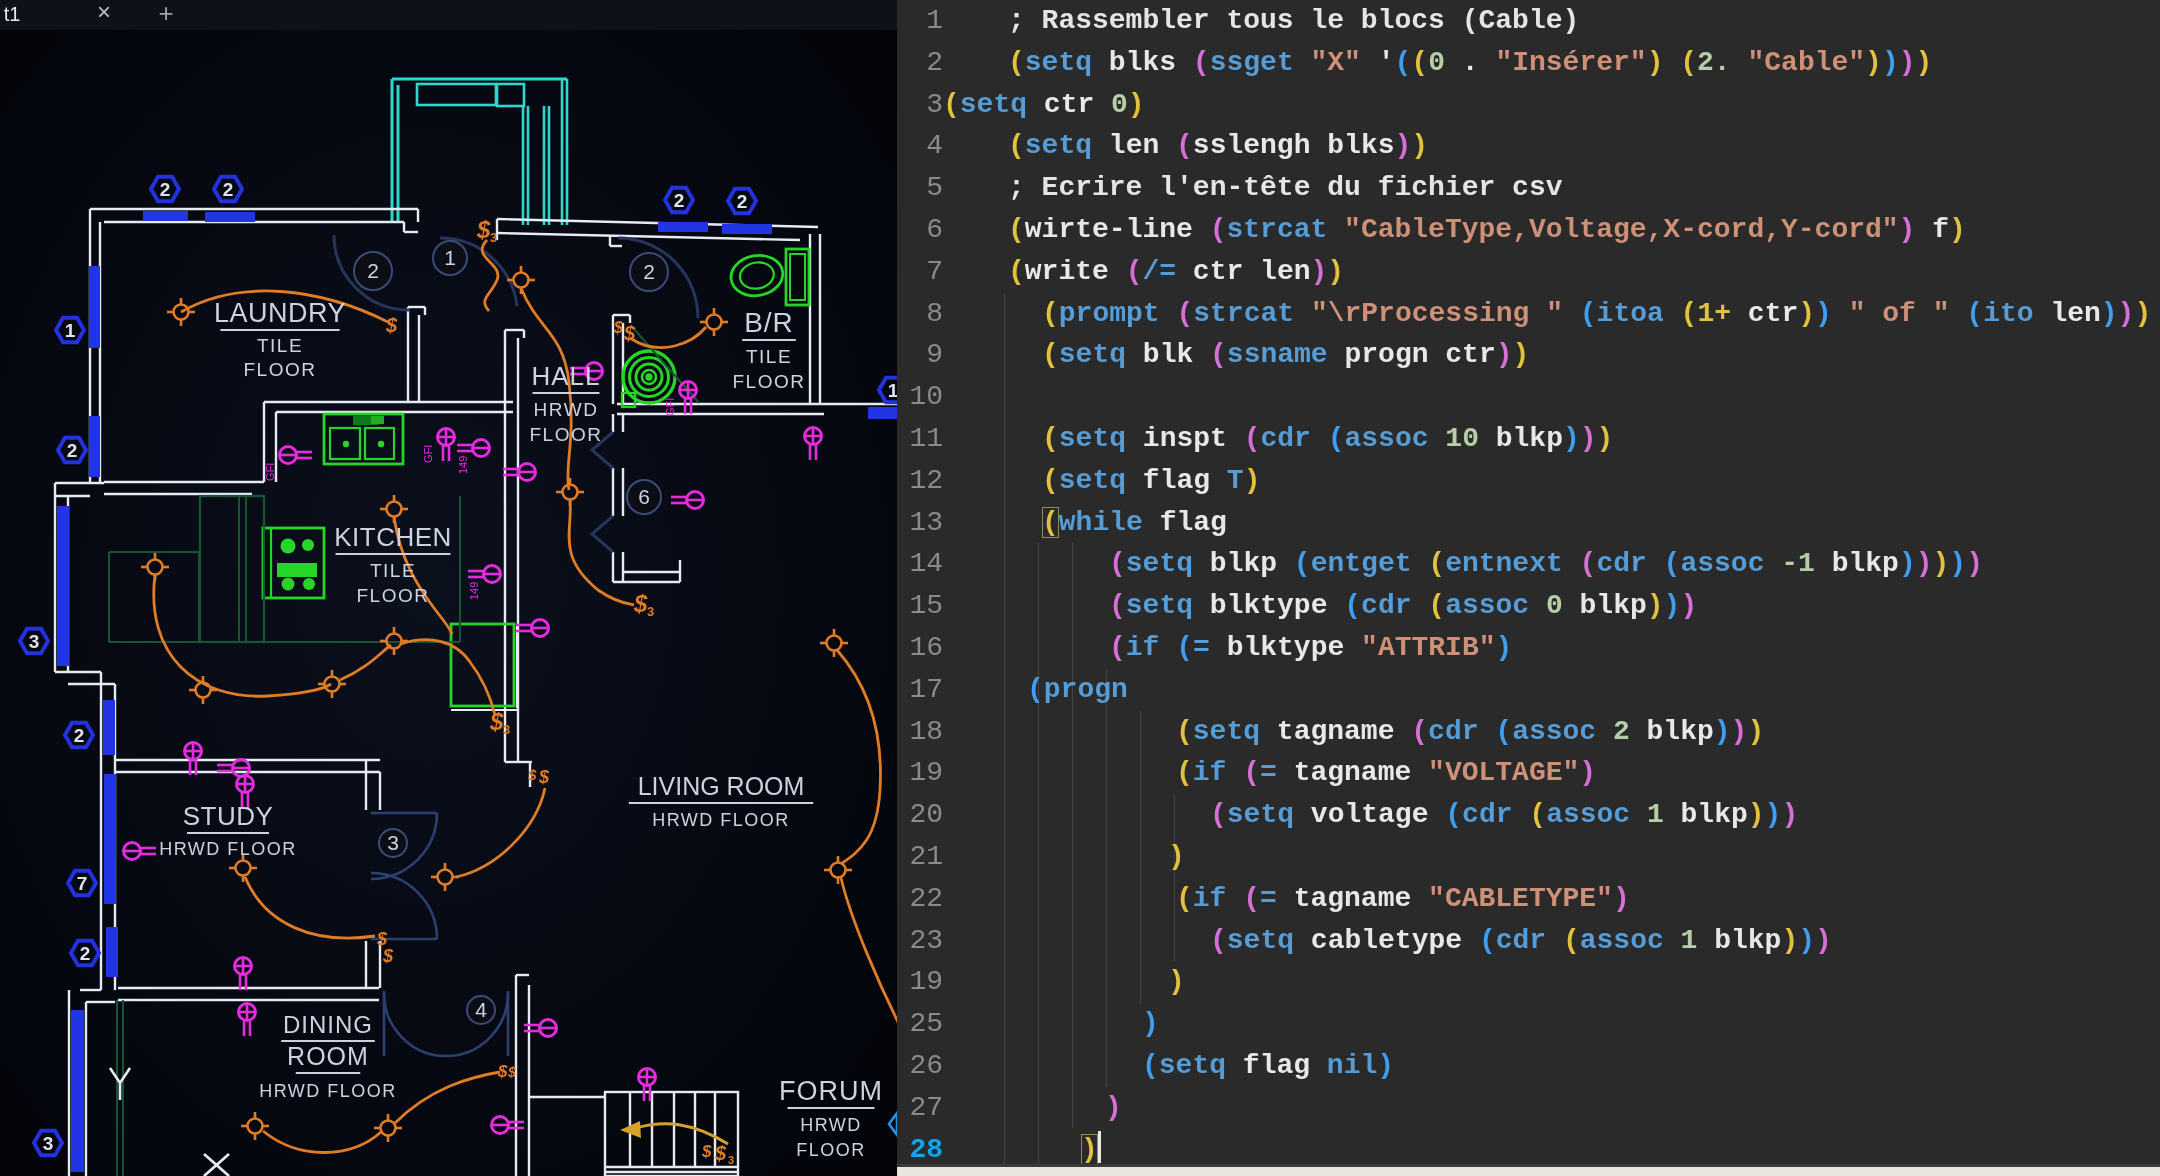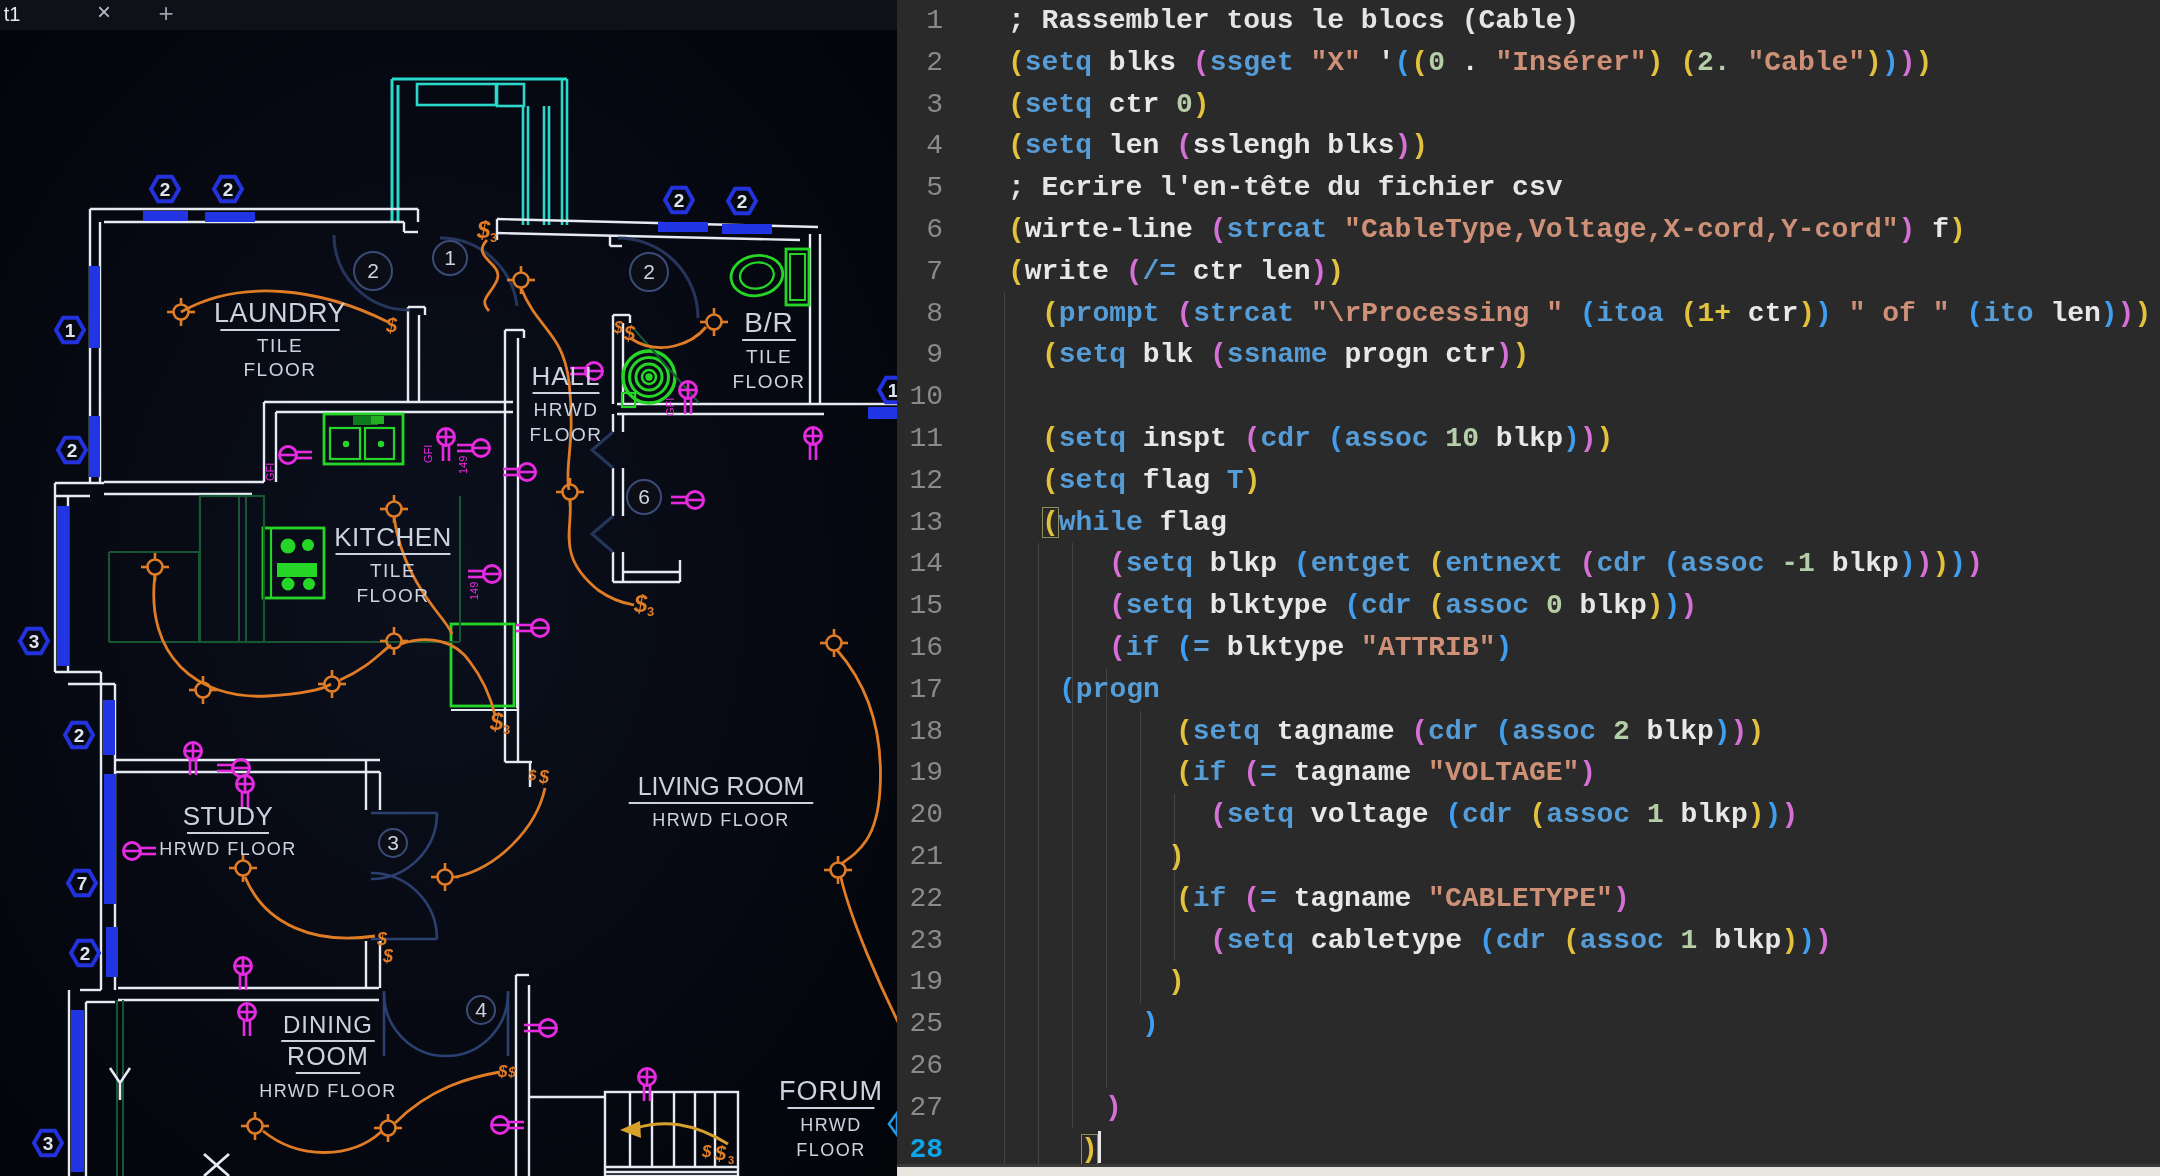--- a/index.html
+++ b/index.html
@@ -26,44 +26,44 @@
 <div id="right"></div>
 <div id="code">
 <div class="ig" style="left:1004px;top:293px;height:878px"></div>
 <div class="ig" style="left:1038px;top:543px;height:627px"></div>
 <div class="ig" style="left:1072px;top:543px;height:585px"></div>
 <div class="ig" style="left:1106px;top:669px;height:418px"></div>
 <div class="ig" style="left:1140px;top:711px;height:293px"></div>
 <div class="ig" style="left:1174px;top:794px;height:167px"></div>
 <div class="row"><span class="ln">1</span><span class="cl" style="margin-left:65px"><span class="c">; Rassembler tous le blocs (Cable)</span></span></div>
 <div class="row"><span class="ln">2</span><span class="cl" style="margin-left:65px"><span class="g">(</span><span class="k">setq</span><span class="v"> blks </span><span class="o">(</span><span class="k">ssget</span><span class="v"> </span><span class="s">"X"</span><span class="v"> '</span><span class="b">(</span><span class="g">(</span><span class="n">0</span><span class="v"> . </span><span class="s">"Insérer"</span><span class="g">)</span><span class="v"> </span><span class="g">(</span><span class="n">2.</span><span class="v"> </span><span class="s">"Cable"</span><span class="g">)</span><span class="b">)</span><span class="o">)</span><span class="g">)</span></span></div>
-<div class="row"><span class="ln">3</span><span class="cl" style="margin-left:65px"><span class="g">(</span><span class="k">setq</span><span class="v"> ctr </span><span class="n">0</span><span class="g">)</span></span></div>
+<div class="row"><span class="ln">3</span><span class="cl" style=""><span class="g">(</span><span class="k">setq</span><span class="v"> ctr </span><span class="n">0</span><span class="g">)</span></span></div>
 <div class="row"><span class="ln">4</span><span class="cl" style="margin-left:65px"><span class="g">(</span><span class="k">setq</span><span class="v"> len </span><span class="o">(</span><span class="v">sslengh blks</span><span class="o">)</span><span class="g">)</span></span></div>
 <div class="row"><span class="ln">5</span><span class="cl" style="margin-left:65px"><span class="c">; Ecrire l'en-tête du fichier csv</span></span></div>
 <div class="row"><span class="ln">6</span><span class="cl" style="margin-left:65px"><span class="g">(</span><span class="v">wirte-line </span><span class="o">(</span><span class="k">strcat</span><span class="v"> </span><span class="s">"CableType,Voltage,X-cord,Y-cord"</span><span class="o">)</span><span class="v"> f</span><span class="g">)</span></span></div>
 <div class="row"><span class="ln">7</span><span class="cl" style="margin-left:65px"><span class="g">(</span><span class="v">write </span><span class="o">(</span><span class="k">/=</span><span class="v"> ctr len</span><span class="o">)</span><span class="g">)</span></span></div>
 <div class="row"><span class="ln">8</span><span class="cl" style="margin-left:99px"><span class="g">(</span><span class="k">prompt</span><span class="v"> </span><span class="o">(</span><span class="k">strcat</span><span class="v"> </span><span class="s">"\rProcessing "</span><span class="v"> </span><span class="b">(</span><span class="k">itoa</span><span class="v"> </span><span class="g">(1+</span><span class="v"> </span><span class="w">ctr</span><span class="g">)</span><span class="b">)</span><span class="v"> </span><span class="s">" of "</span><span class="v"> </span><span class="b">(</span><span class="k">ito</span><span class="v"> len</span><span class="b">)</span><span class="o">)</span><span class="g">)</span></span></div>
 <div class="row"><span class="ln">9</span><span class="cl" style="margin-left:99px"><span class="g">(</span><span class="k">setq</span><span class="v"> blk </span><span class="o">(</span><span class="k">ssname</span><span class="v"> progn ctr</span><span class="o">)</span><span class="g">)</span></span></div>
 <div class="row"><span class="ln">10</span></div>
 <div class="row"><span class="ln">11</span><span class="cl" style="margin-left:99px"><span class="g">(</span><span class="k">setq</span><span class="v"> inspt </span><span class="o">(</span><span class="k">cdr</span><span class="v"> </span><span class="b">(</span><span class="k">assoc</span><span class="v"> </span><span class="n">10</span><span class="v"> blkp</span><span class="b">)</span><span class="o">)</span><span class="g">)</span></span></div>
 <div class="row"><span class="ln">12</span><span class="cl" style="margin-left:99px"><span class="g">(</span><span class="k">setq</span><span class="v"> flag </span><span class="k">T</span><span class="g">)</span></span></div>
 <div class="row"><span class="ln">13</span><span class="cl" style="margin-left:99px"><span class="g bx">(</span><span class="k">while</span><span class="v"> flag</span></span></div>
 <div class="row"><span class="ln">14</span><span class="cl" style="margin-left:166px"><span class="o">(</span><span class="k">setq</span><span class="v"> blkp </span><span class="b">(</span><span class="k">entget</span><span class="v"> </span><span class="g">(</span><span class="k">entnext</span><span class="v"> </span><span class="o">(</span><span class="k">cdr</span><span class="v"> </span><span class="b">(</span><span class="k">assoc</span><span class="v"> </span><span class="n">-1</span><span class="v"> blkp</span><span class="b">)</span><span class="o">)</span><span class="g">)</span><span class="b">)</span><span class="o">)</span></span></div>
 <div class="row"><span class="ln">15</span><span class="cl" style="margin-left:166px"><span class="o">(</span><span class="k">setq</span><span class="v"> blktype </span><span class="b">(</span><span class="k">cdr</span><span class="v"> </span><span class="g">(</span><span class="k">assoc</span><span class="v"> </span><span class="n">0</span><span class="v"> blkp</span><span class="g">)</span><span class="b">)</span><span class="o">)</span></span></div>
 <div class="row"><span class="ln">16</span><span class="cl" style="margin-left:166px"><span class="o">(</span><span class="k">if</span><span class="v"> </span><span class="b">(</span><span class="k">=</span><span class="v"> blktype </span><span class="s">"ATTRIB"</span><span class="b">)</span></span></div>
-<div class="row"><span class="ln">17</span><span class="cl" style="margin-left:116px"><span class="b">(</span><span class="k">progn</span></span></div>
+<div class="row"><span class="ln">17</span><span class="cl" style="margin-left:84px"><span class="b">(</span><span class="k">progn</span></span></div>
 <div class="row"><span class="ln">18</span><span class="cl" style="margin-left:233px"><span class="g">(</span><span class="k">setq</span><span class="v"> tagname </span><span class="o">(</span><span class="k">cdr</span><span class="v"> </span><span class="b">(</span><span class="k">assoc</span><span class="v"> </span><span class="n">2</span><span class="v"> blkp</span><span class="b">)</span><span class="o">)</span><span class="g">)</span></span></div>
 <div class="row"><span class="ln">19</span><span class="cl" style="margin-left:233px"><span class="g">(</span><span class="k">if</span><span class="v"> </span><span class="o">(</span><span class="k">=</span><span class="v"> tagname </span><span class="s">"VOLTAGE"</span><span class="o">)</span></span></div>
 <div class="row"><span class="ln">20</span><span class="cl" style="margin-left:267px"><span class="o">(</span><span class="k">setq</span><span class="v"> voltage </span><span class="b">(</span><span class="k">cdr</span><span class="v"> </span><span class="g">(</span><span class="k">assoc</span><span class="v"> </span><span class="n">1</span><span class="v"> blkp</span><span class="g">)</span><span class="b">)</span><span class="o">)</span></span></div>
 <div class="row"><span class="ln">21</span><span class="cl" style="margin-left:225px"><span class="g">)</span></span></div>
 <div class="row"><span class="ln">22</span><span class="cl" style="margin-left:233px"><span class="g">(</span><span class="k">if</span><span class="v"> </span><span class="o">(</span><span class="k">=</span><span class="v"> tagname </span><span class="s">"CABLETYPE"</span><span class="o">)</span></span></div>
 <div class="row"><span class="ln">23</span><span class="cl" style="margin-left:267px"><span class="o">(</span><span class="k">setq</span><span class="v"> cabletype </span><span class="b">(</span><span class="k">cdr</span><span class="v"> </span><span class="g">(</span><span class="k">assoc</span><span class="v"> </span><span class="n">1</span><span class="v"> blkp</span><span class="g">)</span><span class="b">)</span><span class="o">)</span></span></div>
 <div class="row"><span class="ln">19</span><span class="cl" style="margin-left:225px"><span class="g">)</span></span></div>
 <div class="row"><span class="ln">25</span><span class="cl" style="margin-left:199px"><span class="b">)</span></span></div>
-<div class="row"><span class="ln">26</span></div>
+<div class="row"><span class="ln">26</span><span class="cl" style="margin-left:199px"><span class="b">(</span><span class="k">setq</span><span class="v"> flag </span><span class="k">nil</span><span class="b">)</span></span></div>
 <div class="row"><span class="ln">27</span><span class="cl" style="margin-left:162px"><span class="o">)</span></span></div>
 <div class="row"><span class="ln act">28</span><span class="cl" style="margin-left:138px"><span class="g bx">)</span><span class="cur"></span></span></div>
 </div>
 <div id="bstrip"></div>
 <div id="left">
 <svg id="plan" width="897" height="1176" viewBox="0 0 897 1176">
       <defs>
         <radialGradient id="vig" cx="48%" cy="50%" r="80%">
           <stop offset="0%" stop-color="#0b101d"></stop>
           <stop offset="45%" stop-color="#070a13"></stop>

